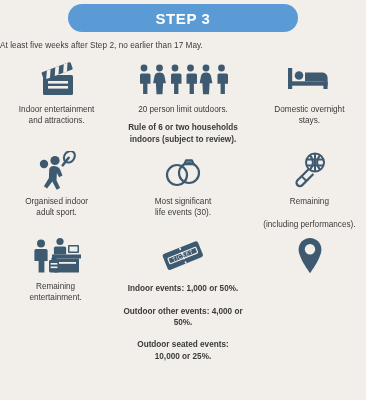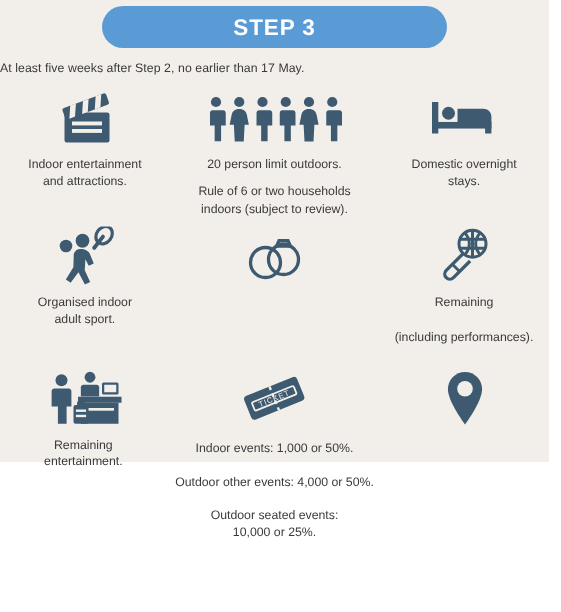--- a/index.html
+++ b/index.html
@@ -10,21 +10,21 @@
   body {
     width: 374px;
     height: 408px;
     overflow: hidden;
     font-family: "Liberation Sans", sans-serif;
     color: #333333;
   }
   .poster {
     position: relative;
     width: 366px;
-    height: 308px;
+    height: 400px;
     background: #f2efea;
     box-sizing: border-box;
     padding: 0;
   }
 
   
   .header-wrap {
     display: flex;
     justify-content: center;
     padding-top: 4px;
@@ -76,23 +76,24 @@
   }
   .cap {
     text-align: center;
     font-size: 8.2px;
     line-height: 1.38;
     color: #3a3a3a;
     margin-top: 5px;
   }
   .cap.extra {
     margin-top: 7px;
+    font-weight: bold;
   }
   .row-1 { margin-bottom: 6px; }
-  .row-2 { margin-bottom: 16px; }
+  .row-2 { margin-bottom: 6px; }
 
   .wide-cell { flex: 1.25 1 0; }
   .narrow-cell { flex: 0.95 1 0; }
 
   .ico { display: block; }
 </style>
 </head>
 <body>
 
 <div class="poster">
@@ -216,20 +217,24 @@
       <div class="cell wide-cell">
         <div class="icon-box">
           <svg class="ico" width="46" height="38" viewBox="0 0 46 38" aria-hidden="true">
             <g fill="none" stroke="#3d5a70" stroke-width="2.2">
               <circle cx="17" cy="23" r="10"></circle>
               <circle cx="29" cy="21" r="10"></circle>
               <path d="M26 8.5h6l1.6 3.6h-9.2z"></path>
               <path d="M26 8.5h6" stroke-width="2"></path>
             </g>
           </svg>
+        </div>
+        <div class="cap">
+          <span>Most significant</span><br>
+          <span>life events (30).</span>
         </div>
       </div>
 
       <div class="cell">
         <div class="icon-box">
           <svg class="ico" width="44" height="40" viewBox="0 0 44 40" aria-hidden="true">
             <g stroke="#3d5a70" stroke-width="2" fill="none">
               <circle cx="28" cy="11.5" r="9"></circle>
               <path d="M19.5 8.5h17M19.5 14.5h17M28 2.5v18M22.5 3.8c2.2 2.3 3.4 5 3.4 7.7s-1.2 5.4-3.4 7.7M33.5 3.8c-2.2 2.3-3.4 5-3.4 7.7s1.2 5.4 3.4 7.7"></path>
               <path d="M21.6 18.2L10.5 29.3a3.4 3.4 0 0 0 0 4.8 3.4 3.4 0 0 0 4.8 0l11.1-11.1" stroke-width="2.2" stroke-linejoin="round"></path>

